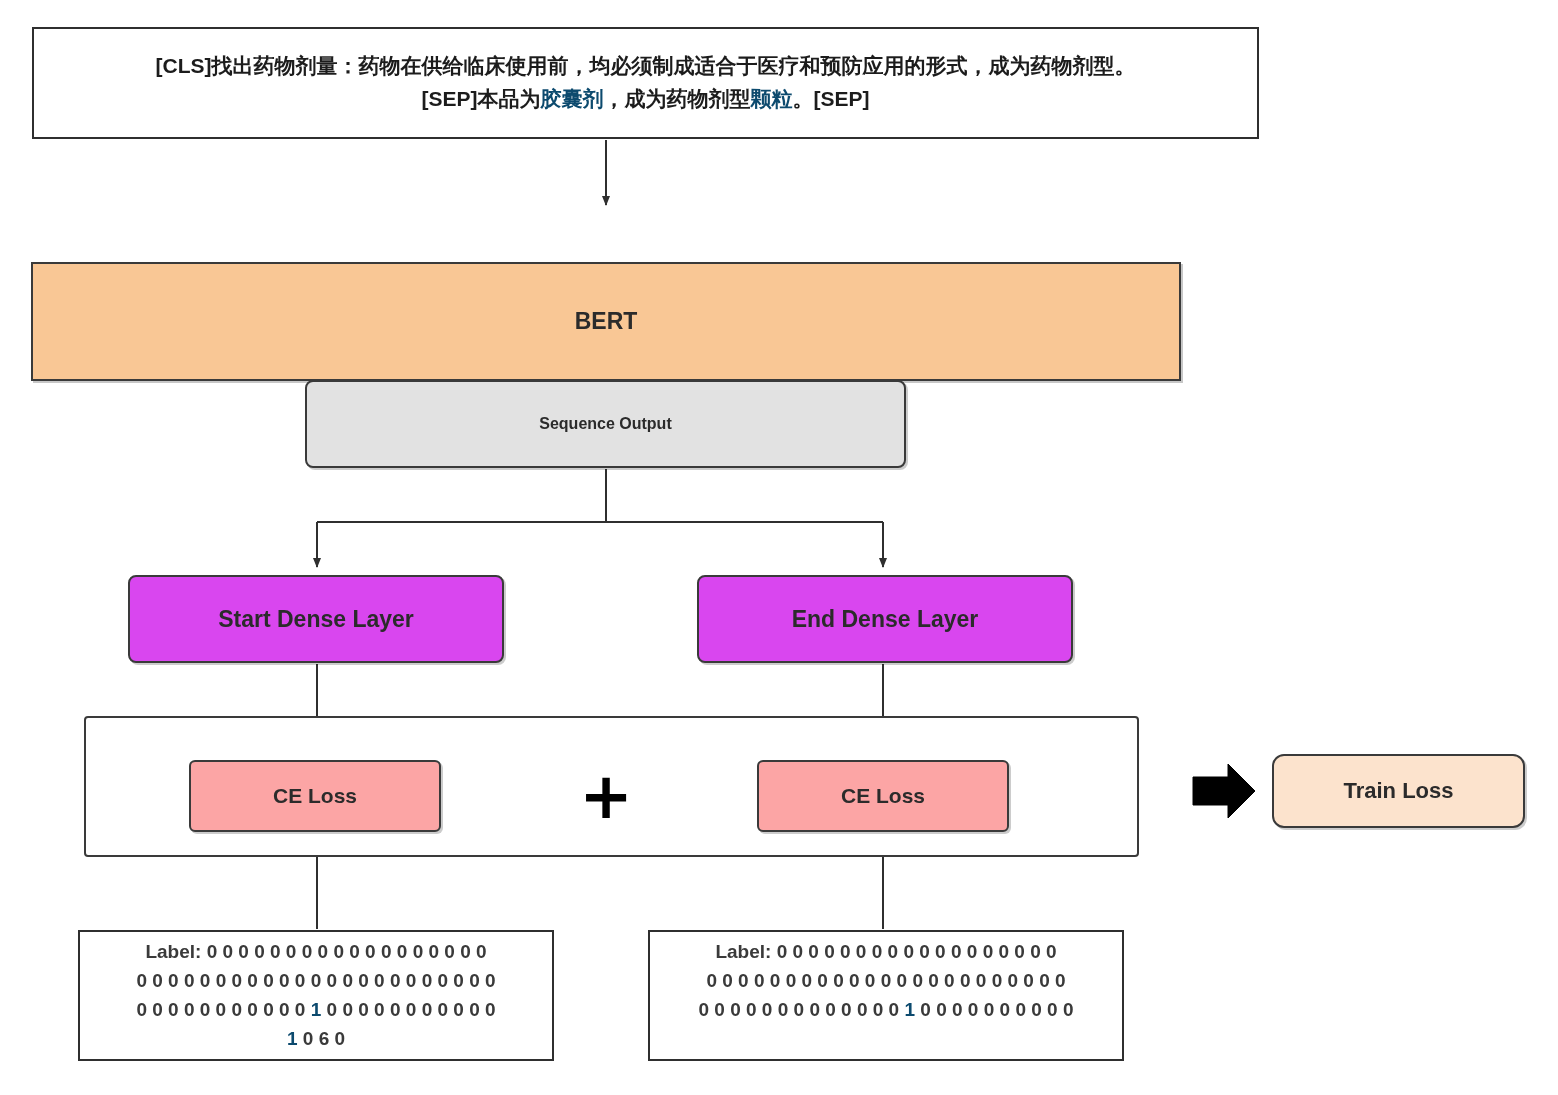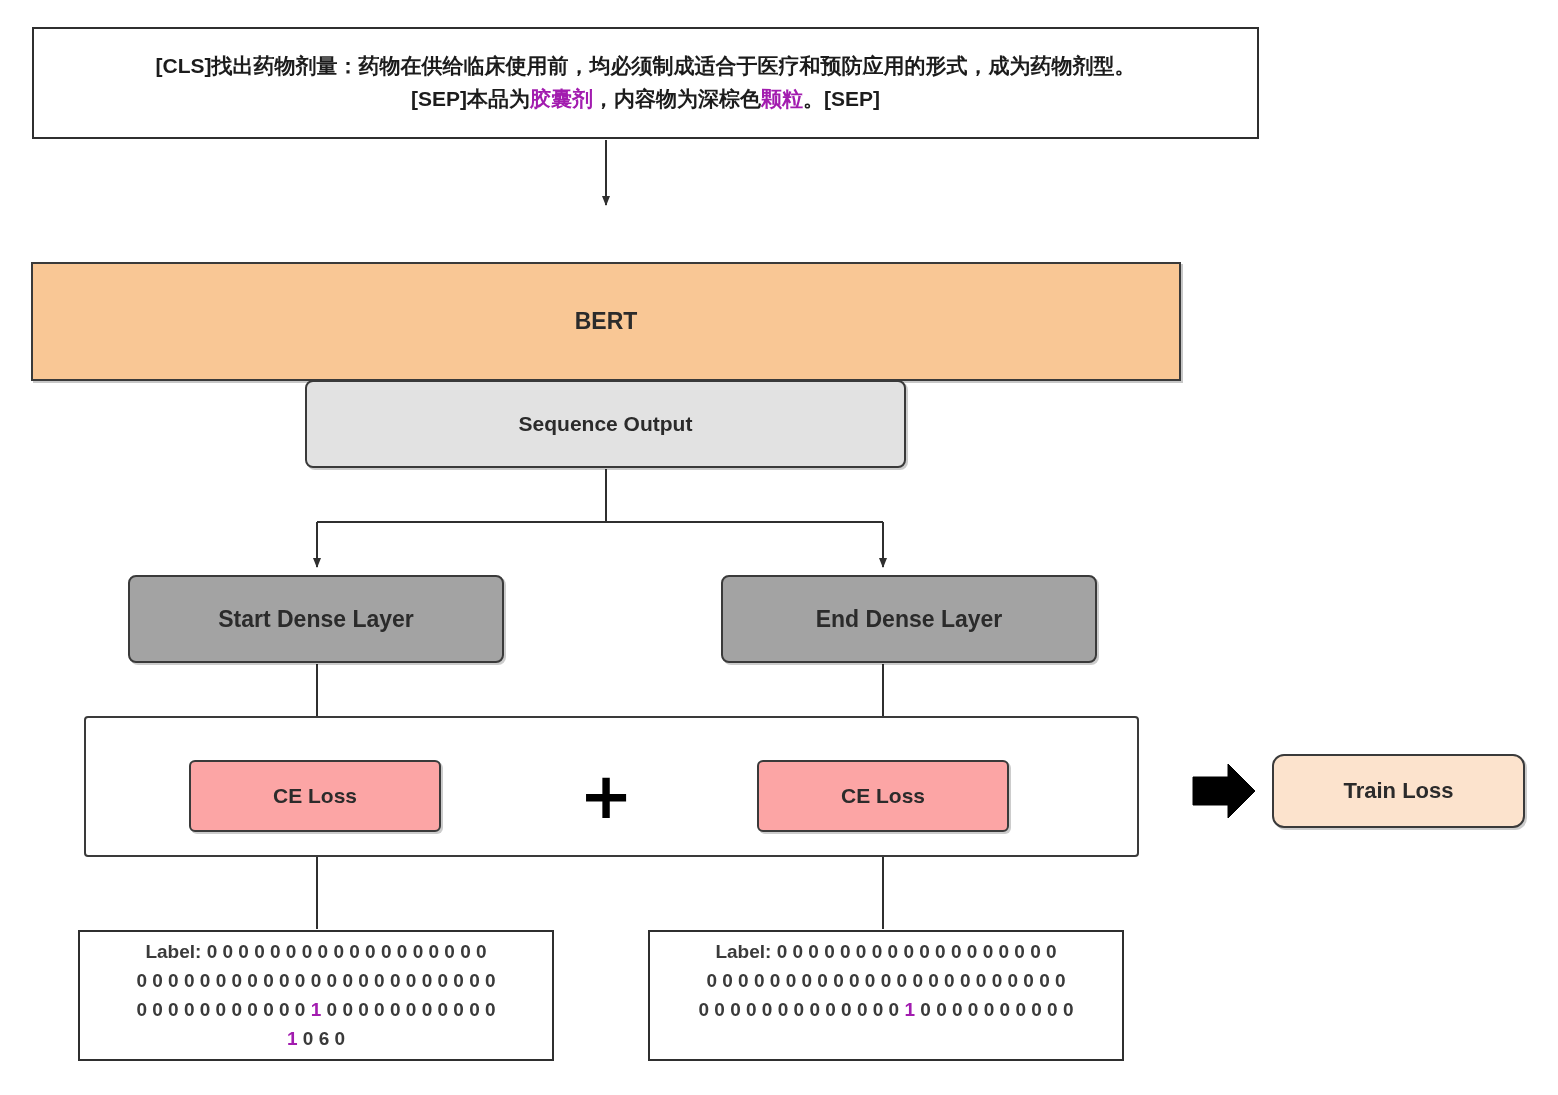--- a/index.html
+++ b/index.html
@@ -48,21 +48,21 @@
     font-size: 21px;
     font-weight: bold;
     line-height: 1.55;
     text-align: center;
     color: #1c1c1c;
     display: flex;
     flex-direction: column;
     justify-content: center;
   }
   #input-box .line { width: 100%; }
-  .hl { color: #a21caf; }
+  .hl { color: #0c4a6e; }
 
   
   #bert-box {
     left: 31px;
     top: 214px;
     width: 1150px;
     height: 119px;
     background: #f9c795;
     border: 2px solid #3a3a3a;
     font-size: 23px;
@@ -72,37 +72,37 @@
 
   
   #sequence-output-box {
     left: 305px;
     top: 380px;
     width: 601px;
     height: 88px;
     background: #e2e2e2;
     border: 2px solid #3a3a3a;
     border-radius: 8px;
-    font-size: 21px;
+    font-size: 16px;
     box-shadow: 2px 2px 0 rgba(0,0,0,0.20);
   }
 
   
   .dense-box {
     top: 575px;
     width: 376px;
     height: 88px;
-    background: #a3a3a3;
+    background: #d946ef;
     border: 2px solid #3a3a3a;
     border-radius: 8px;
     font-size: 23px;
     box-shadow: 2px 2px 0 rgba(0,0,0,0.20);
   }
   #start-dense-box { left: 128px; }
-  #end-dense-box   { left: 721px; }
+  #end-dense-box   { left: 697px; }
 
   
   #sum-container {
     left: 84px;
     top: 716px;
     width: 1055px;
     height: 141px;
     background: #ffffff;
     border: 2px solid #3a3a3a;
     border-radius: 4px;
@@ -215,21 +215,21 @@
       <line x1="883" y1="929" x2="883" y2="841" stroke="#2f2f2f" stroke-width="2" marker-end="url(#arrowhead)"></line>
     </g>
 
     <g>
       <path d="M1193,777 L1228,777 L1228,764 L1255,791 L1228,818 L1228,805 L1193,805 Z" fill="#000000" stroke="#000000" stroke-width="1"></path>
     </g>
   </svg>
 
   <div class="node" id="input-box">
     <div class="line"><span>[CLS]找出药物剂量：药物在供给临床使用前，均必须制成适合于医疗和预防应用的形式，成为药物剂型。</span></div>
-    <div class="line"><span>[SEP]本品为</span><span class="hl">胶囊剂</span><span>，内容物为深棕色</span><span class="hl">颗粒</span><span>。[SEP]</span></div>
+    <div class="line"><span>[SEP]本品为</span><span class="hl">胶囊剂</span><span>，成为药物剂型</span><span class="hl">颗粒</span><span>。[SEP]</span></div>
   </div>
 
   <div class="node" id="bert-box">
     <span>BERT</span>
   </div>
 
   <div class="node" id="sequence-output-box">
     <span>Sequence Output</span>
   </div>
 

